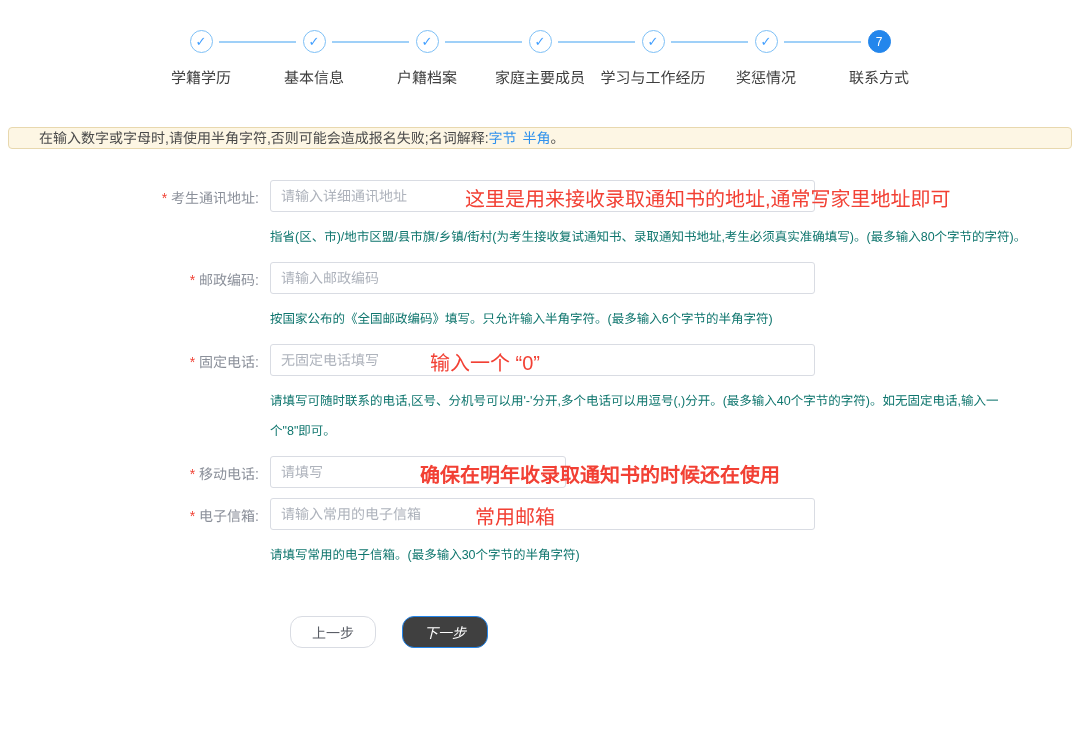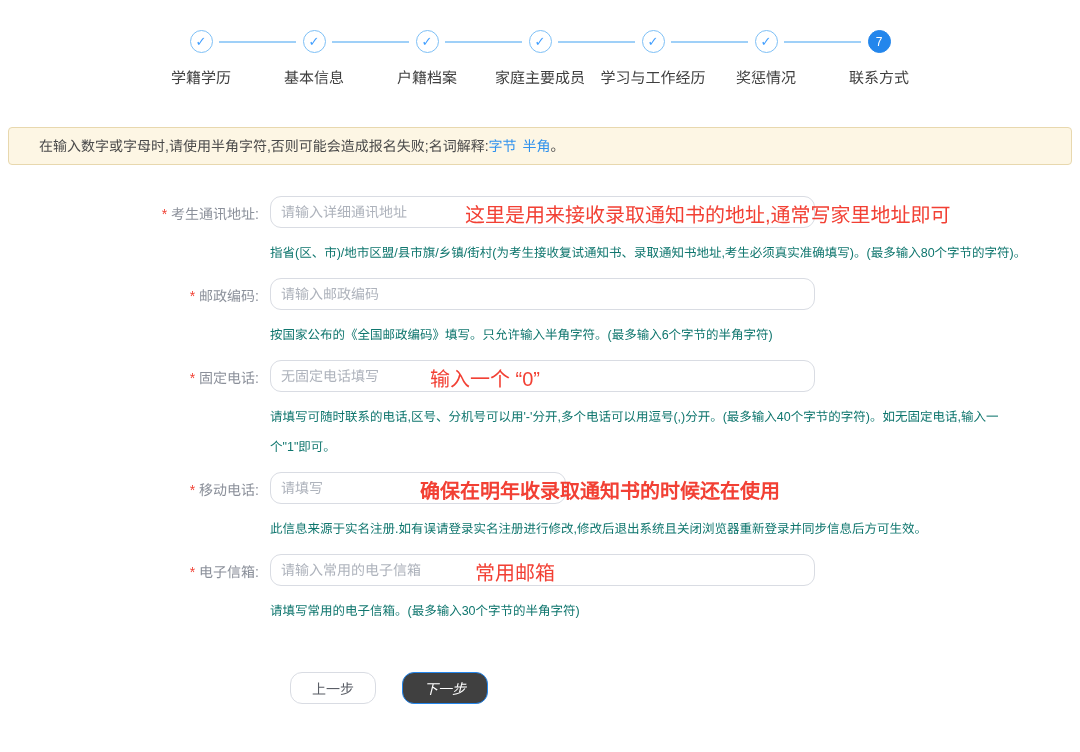--- a/index.html
+++ b/index.html
@@ -33,40 +33,40 @@
     margin-top: 13px; font-size: 15px; color: #3f3f3f;
     white-space: nowrap;
   }
 
   
   .notice {
     margin: 40px 8px 0 8px;
     background: #fdf6e4;
     border: 1px solid #e8d8ae;
     border-radius: 4px;
-    padding: 9px 30px;
+    padding: 1px 30px;
     font-size: 14px; color: #4a4a4a;
     line-height: 18px;
   }
   .notice a { color: #3092ed; text-decoration: none; }
   .notice .lnk + .lnk { margin-left: 6px; }
 
   
   .form { margin-top: 31px; }
   .row { display: flex; margin-bottom: 10px; }
   .row-label {
     width: 270px; flex: 0 0 270px;
     text-align: right; padding-right: 11px; padding-top: 7px;
     color: #8b909a; font-size: 14px; padding-left: 24px;
   }
   .req { color: #f04134; margin-right: 4px; font-size: 14px; }
   .row-main { position: relative; }
   .txt {
     height: 32px; width: 545px;
-    border: 1px solid #d9dce3; border-radius: 11px;
+    border: 1px solid #d9dce3; border-radius: 3px;
     padding: 10px 10px; font-size: 14px; color: #333;
     font-family: "Liberation Sans", "DejaVu Sans", sans-serif;
     outline: none; background: #fff;
   }
   .txt.short { width: 296px; }
   .txt::placeholder { color: #aeb3bc; opacity: 1; }
   .annotation {
     position: absolute; top: 3px;
     color: #f24034; font-size: 20px; white-space: nowrap;
     pointer-events: none;
@@ -165,32 +165,31 @@
     </div>
   </div>
 
   <div class="row">
     <div class="row-label">
       <span class="req">*</span><span>固定电话:</span>
     </div>
     <div class="row-main">
       <input class="txt" type="text" placeholder="无固定电话填写" style="">
       <span class="annotation ann-3">输入一个 “0”</span>
-      <div class="help">请填写可随时联系的电话,区号、分机号可以用'-'分开,多个电话可以用逗号(,)分开。(最多输入40个字节的字符)。如无固定电话,输入一个"1"即可。</div>
+      <div class="help">请填写可随时联系的电话,区号、分机号可以用'-'分开,多个电话可以用逗号(,)分开。(最多输入40个字节的字符)。如无固定电话,输入一个"8"即可。</div>
     </div>
   </div>
 
   <div class="row">
     <div class="row-label">
       <span class="req">*</span><span>移动电话:</span>
     </div>
     <div class="row-main">
       <input class="txt short" type="text" placeholder="请填写" style="">
       <span class="annotation ann-4">确保在明年收录取通知书的时候还在使用</span>
-      <div class="help">此信息来源于实名注册.如有误请登录实名注册进行修改,修改后退出系统且关闭浏览器重新登录并同步信息后方可生效。</div>
     </div>
   </div>
 
   <div class="row">
     <div class="row-label">
       <span class="req">*</span><span>电子信箱:</span>
     </div>
     <div class="row-main">
       <input class="txt" type="text" placeholder="请输入常用的电子信箱" style="">
       <span class="annotation ann-5">常用邮箱</span>

